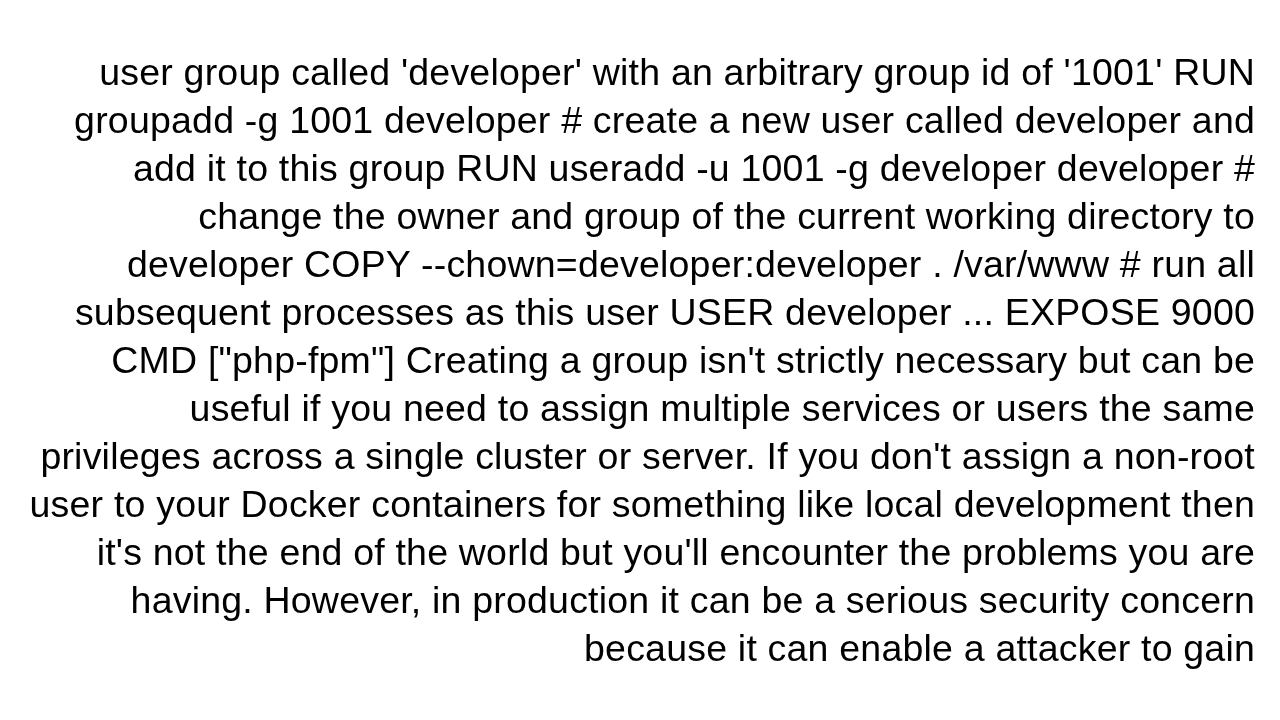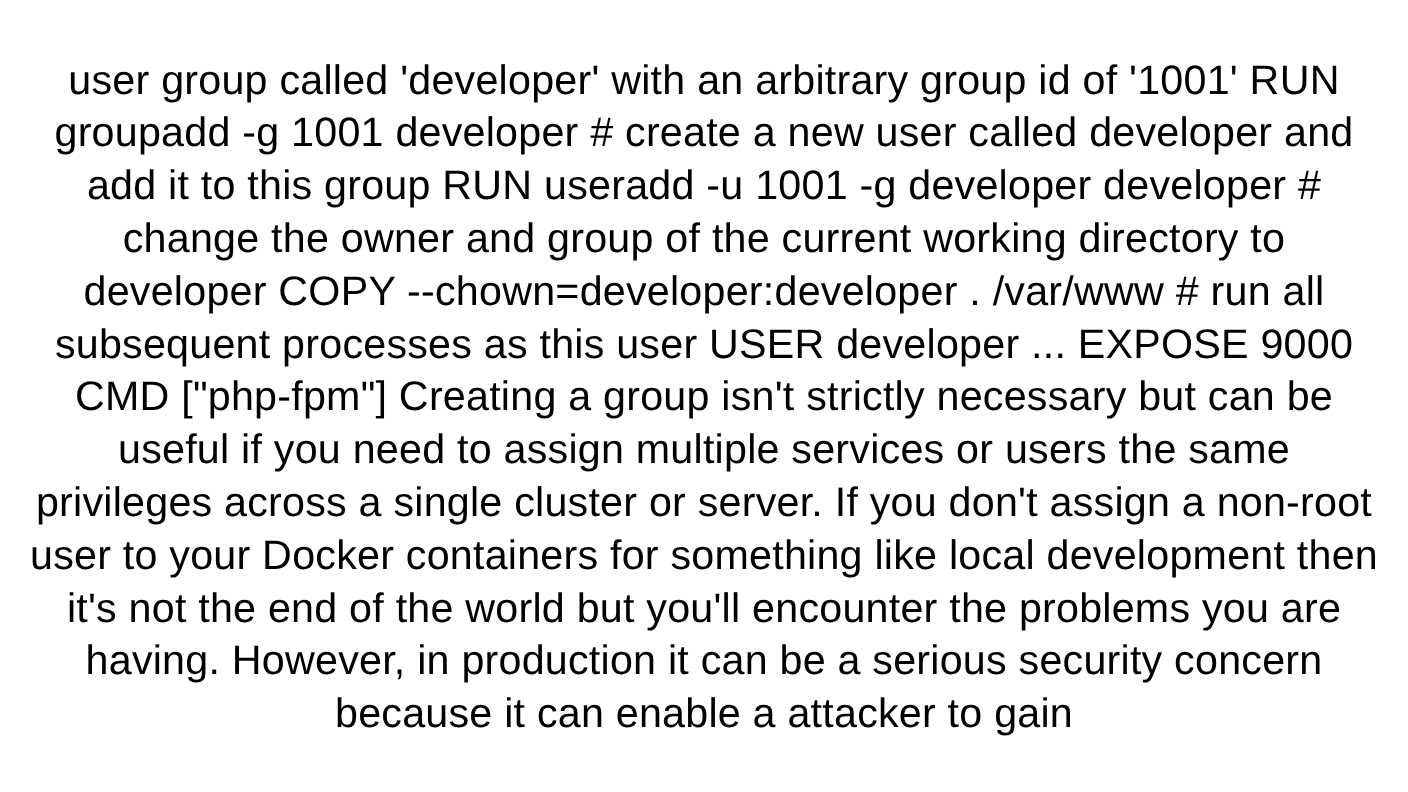--- a/index.html
+++ b/index.html
@@ -12,21 +12,21 @@
       height: 720px;
       background: #ffffff;
       display: flex;
       align-items: center;
       justify-content: center;
       font-family: Arial, Helvetica, sans-serif;
       overflow: hidden;
     }
     .content {
       width: 1230px;
-      text-align: center;
+      text-align: right;
       color: #000000;
       font-size: 37.5px;
       line-height: 1.28;
       font-weight: 400;
       letter-spacing: 0.2px;
     }
   </style>
 </head>
 <body>
 

